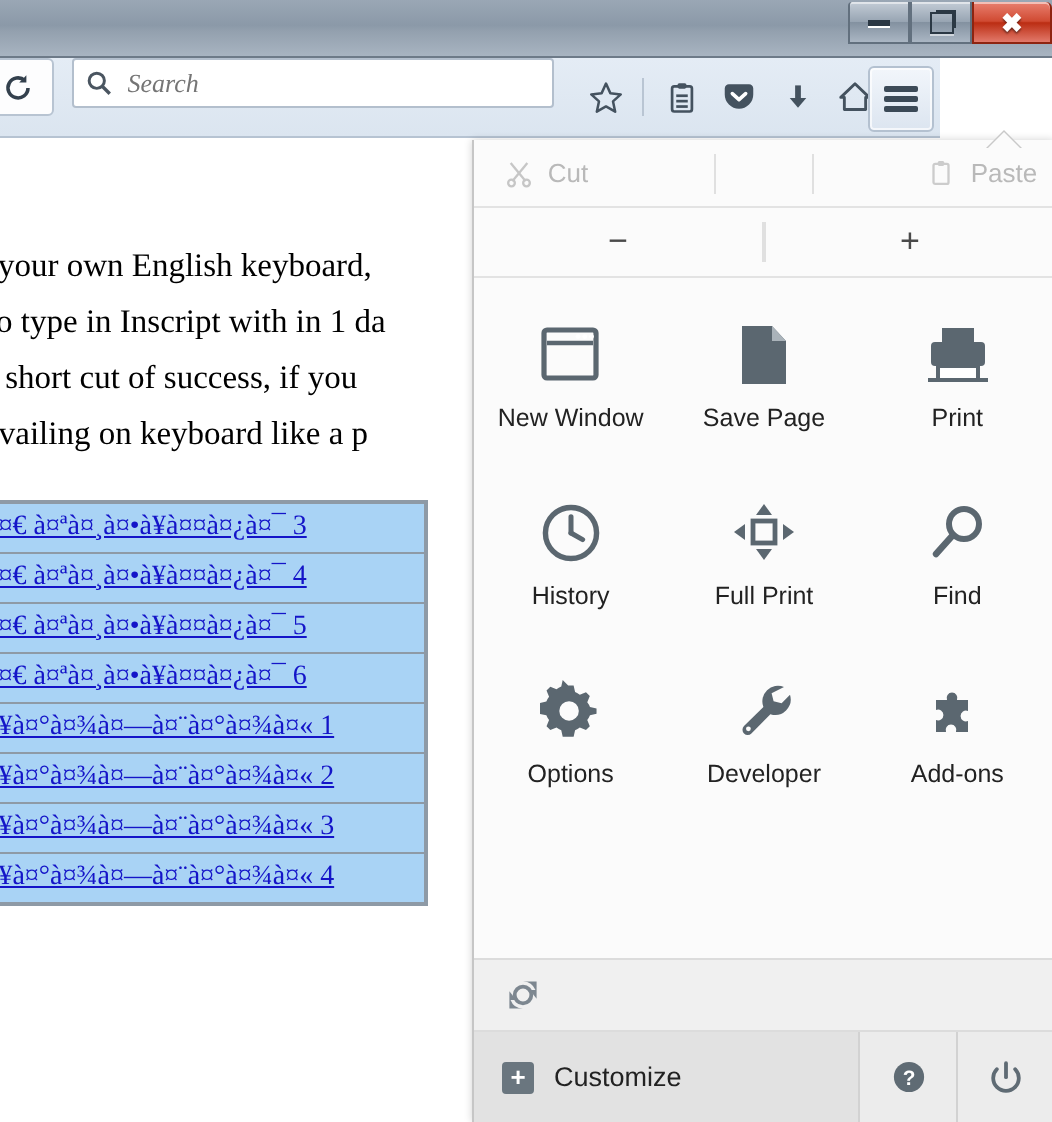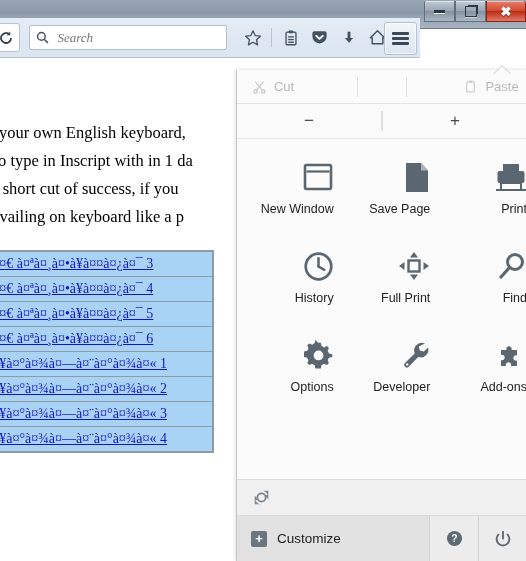--- a/index.html
+++ b/index.html
@@ -33,24 +33,24 @@
   .glyph-min{display:block;width:11px;height:3px;background:#2b3844;box-shadow:0 1px 0 #fff;}
   .glyph-max{
     display:block;width:10px;height:9px;border:1.5px solid #2b3844;
     box-shadow:2px -2px 0 -1px #2b3844, 0 1px 0 #ffffff88;position:relative;
   }
   .glyph-close{font-family:"Liberation Sans",sans-serif;font-size:13px;line-height:13px;
     text-shadow:0 1px 1px rgba(0,0,0,.45);}
 
   
   #navbar{
-    position:absolute;left:0;top:18px;width:420px;height:39px;
+    position:absolute;left:0;top:29px;width:470px;height:39px;
     background:linear-gradient(to bottom,#e4ecf5 0%,#dbe5f0 100%);
     border-bottom:1px solid #b6c3d2;
-    display:flex;align-items:center;
+    display:flex;
   }
   #reload-btn{
     width:34px;height:27px;margin-left:-8px;
     border:1px solid #b8c4d2;border-radius:3px;background:#fdfdfe;
     display:flex;align-items:center;justify-content:center;color:#33404d;
   }
   #searchbox{
     margin-left:9px;width:250px;height:25px;
     background:#fff;border:1px solid #b3bfcd;border-radius:2px;
     display:flex;align-items:center;padding:0 6px;box-sizing:border-box;
@@ -125,21 +125,21 @@
   .zoom-item{
     flex:1;display:flex;align-items:center;justify-content:center;
     font-size:13px;color:#3b3b3b;height:100%;
   }
   .zoom-item.sign{font-size:17px;color:#4a4a4a;}
   #grid{
     flex:1;display:grid;grid-template-columns:repeat(3,1fr);
     grid-auto-rows:89px;align-content:start;padding-top:6px;
   }
   .grid-item{
-    display:flex;flex-direction:column;align-items:flex-end;justify-content:flex-start;
+    display:flex;flex-direction:column;align-items:center;justify-content:flex-start;
     padding-top:12px;box-sizing:border-box;
   }
   .grid-icon{height:40px;display:flex;align-items:center;justify-content:center;color:#5b6770;}
   .grid-label{
     margin-top:5px;font-size:12.5px;color:#222;text-align:center;line-height:15px;
     max-width:92px;
   }
   #sync-row{
     height:35px;display:flex;align-items:center;gap:9px;padding-left:16px;
     background:#f0f0f0;border-top:1px solid #dcdcdc;border-bottom:1px solid #dcdcdc;

